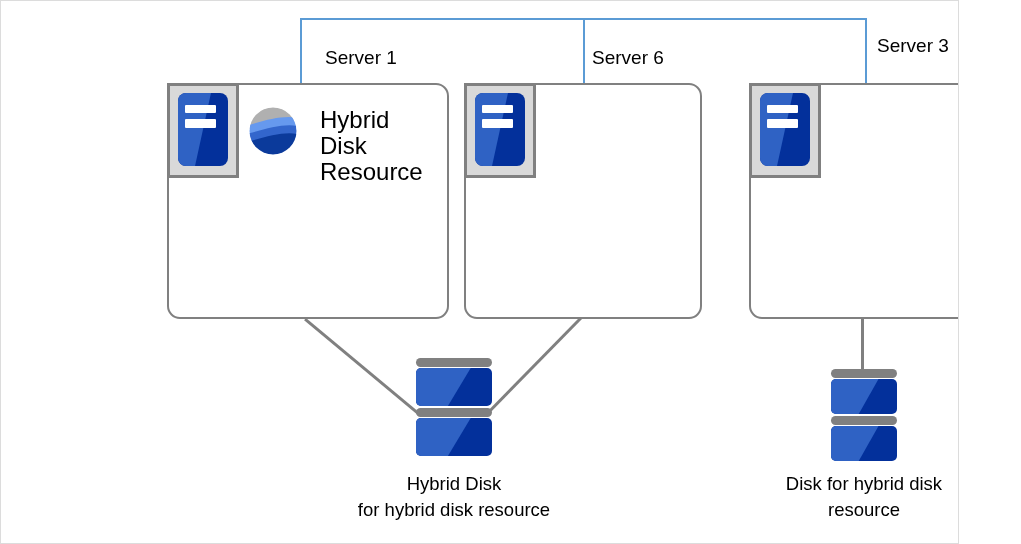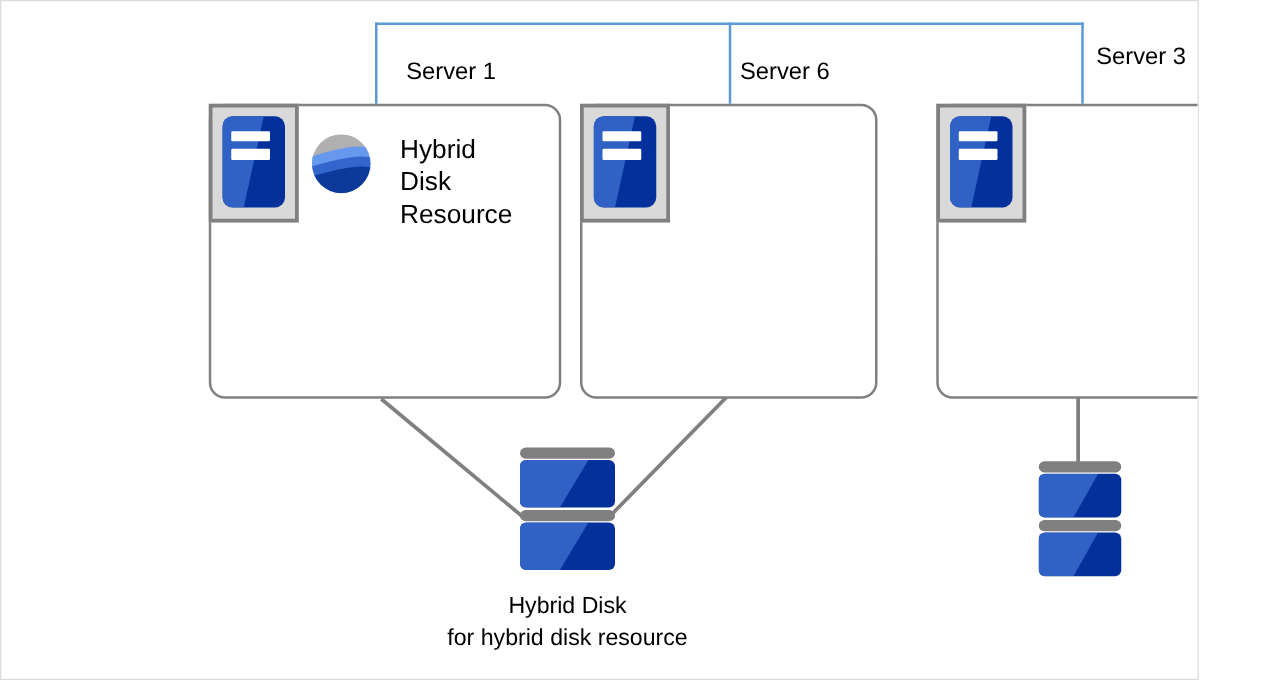--- a/index.html
+++ b/index.html
@@ -93,21 +93,21 @@
     height: 48px;
     border-radius: 50%;
     overflow: hidden;
     background: #ffffff;
   }
   .globe-icon svg { display: block; }
 
   
   .hdr-label {
     position: absolute;
-    font-size: 21px;
+    font-size: 24px;
     line-height: 26px;
     color: #000000;
     white-space: pre-line;
   }
 
   
   .disk-stack {
     position: absolute;
   }
   .disk-unit {
@@ -234,14 +234,16 @@
   <div class="disk-stack" style="left:830px; top:368px; width:66px;">
     <div class="disk-unit">
       <div class="disk-cap"></div>
       <div class="disk-body" style="height:35px;"></div>
     </div>
     <div class="disk-unit" style="margin-top:2px;">
       <div class="disk-cap"></div>
       <div class="disk-body" style="height:35px;"></div>
     </div>
   </div>
+  <div class="caption" style="left:733px; top:470px; width:260px;">Disk for hybrid disk
+resource</div>
 
 </div>
 
 </body></html>

